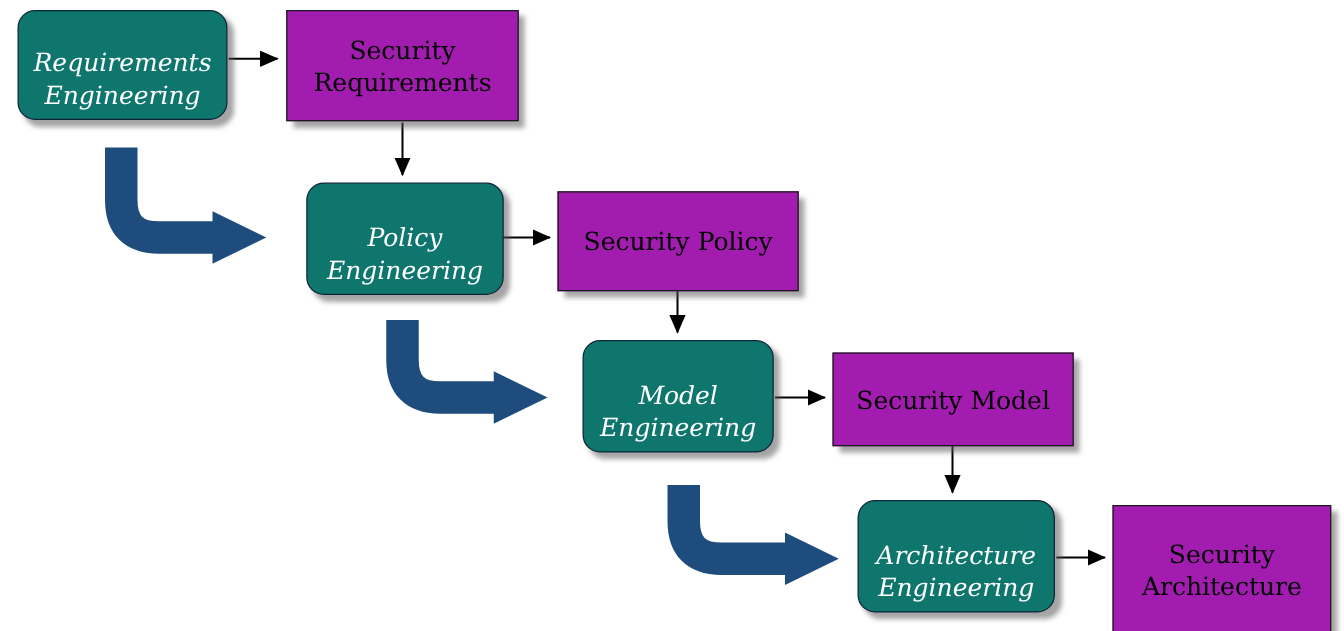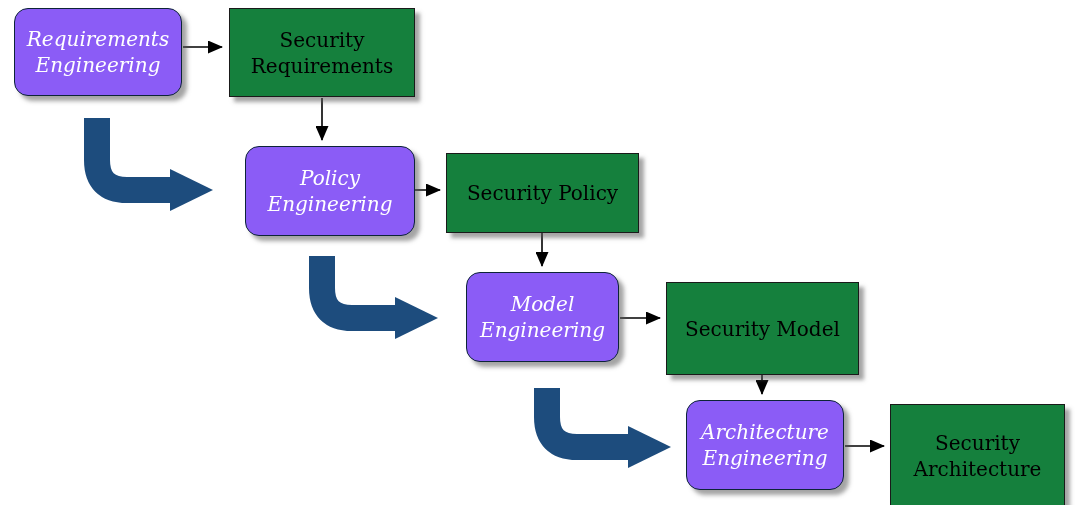--- a/index.html
+++ b/index.html
@@ -25,42 +25,43 @@
     position: absolute;
     display: flex;
     align-items: center;
     justify-content: center;
     text-align: center;
     box-sizing: border-box;
     font-size: 20px;
     line-height: 1.3;
   }
   .process {
-    background: #8b5cf6;
+    background: #0f766e;
     color: #ffffff;
     font-style: italic;
     border: 1px solid #0d2438;
     border-radius: 14px;
     box-shadow: 5px 5px 4px rgba(90,90,90,0.55);
     padding: 6px 10px;
+    align-items: flex-end;
   }
   .artifact {
-    background: #15803d;
+    background: #a21caf;
     color: #000000;
     border: 1px solid #1a1a1a;
     box-shadow: 5px 5px 4px rgba(90,90,90,0.55);
     padding: 6px 10px;
   }
   
   #n-req  { left: 14px;  top: 8px;   width: 168px; height: 88px; }
   #a-req  { left: 229px; top: 8px;   width: 186px; height: 89px; }
-  #n-pol  { left: 245px; top: 146px; width: 170px; height: 90px; }
+  #n-pol  { left: 245px; top: 146px; width: 158px; height: 90px; }
   #a-pol  { left: 446px; top: 153px; width: 193px; height: 80px; }
   #n-mod  { left: 466px; top: 272px; width: 153px; height: 90px; }
-  #a-mod  { left: 666px; top: 282px; width: 193px; height: 93px; }
+  #a-mod  { left: 666px; top: 282px; width: 193px; height: 75px; }
   #n-arc  { left: 686px; top: 400px; width: 158px; height: 90px; }
   #a-arc  { left: 890px; top: 404px; width: 175px; height: 104px; }
 </style>
 </head>
 <body>
 
 <div class="canvas">
 
   <svg class="arrow-layer" viewBox="0 0 1075 505" xmlns="http://www.w3.org/2000/svg">
     <defs>

